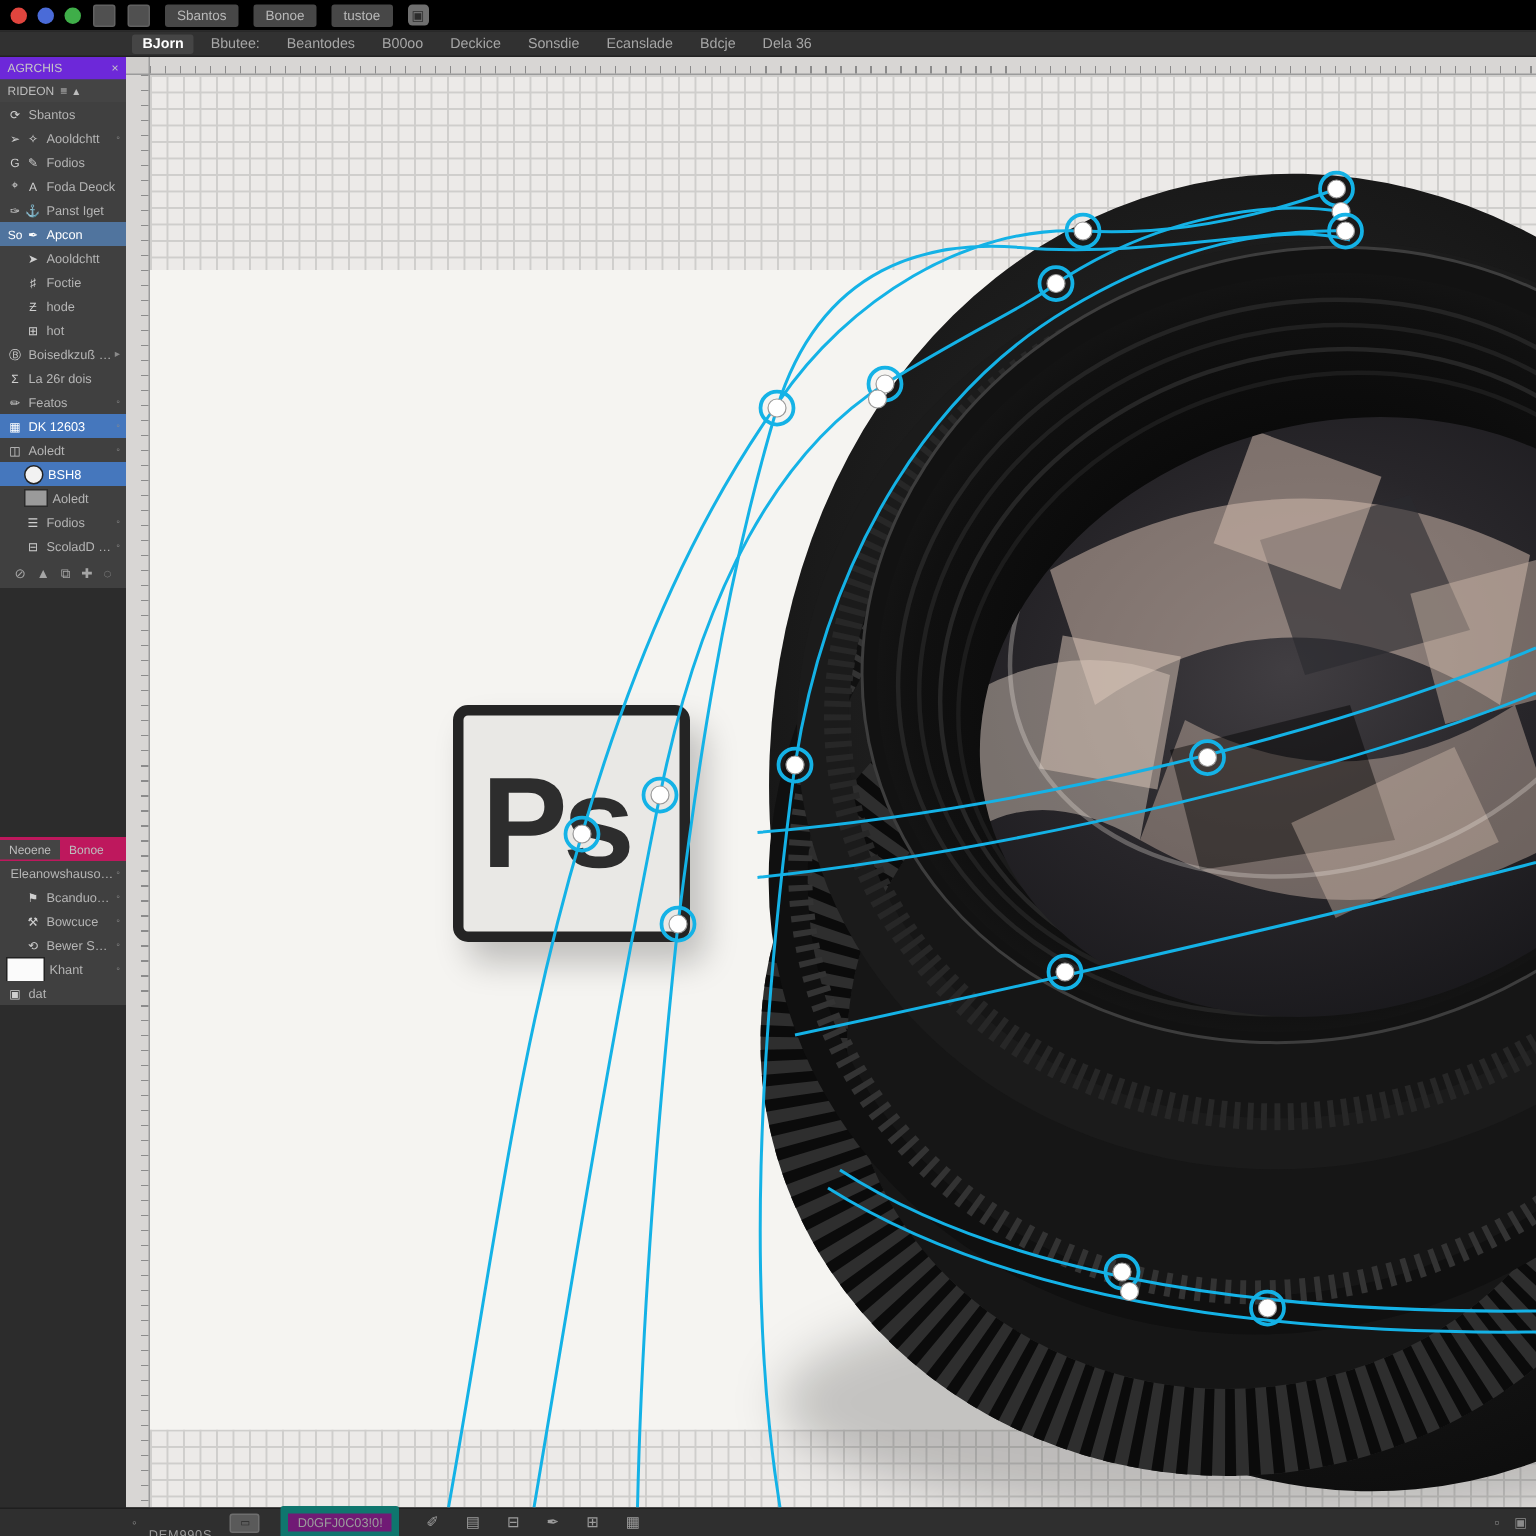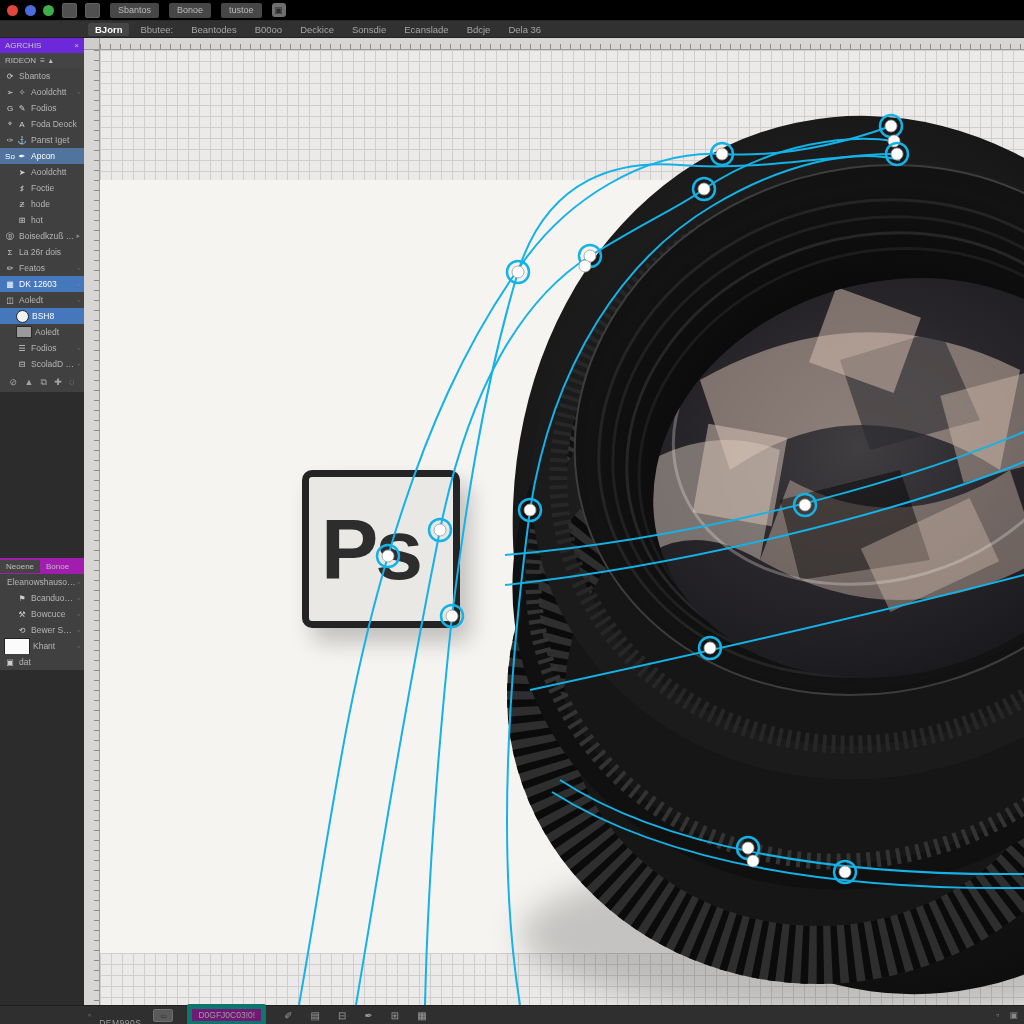--- a/index.html
+++ b/index.html
@@ -35,21 +35,21 @@
   .trow .bd{flex:none;color:#8a8a8a;font-size:7px;padding-left:2px;}
   .trow.sel{background:#50749e;color:#fff;}
   .trow.hl{background:#4577bd;color:#fff;}
   .trow.hl .ic,.trow.sel .ic,.trow.hl .ic2,.trow.sel .ic2{color:#fff;}
   .thumb-circle{width:11px;height:11px;border-radius:50%;background:#f2f2f2;flex:none;
         border:1px solid #222;}
   .thumb-square{width:14px;height:10px;background:#9a9a9a;flex:none;border:1px solid #2b2b2b;}
   .swatch{width:24px;height:15px;background:#fbfbfb;border:1px solid #222;flex:none;}
   .footicons{height:20px;display:flex;align-items:center;justify-content:space-around;
         color:#a5a5a5;font-size:9px;padding:0 6px;}
-  .lp-tabs{height:16px;display:flex;align-items:center;background:#a21caf;color:#bdbdbd;font-size:8px;}
+  .lp-tabs{height:16px;display:flex;align-items:center;background:#be185d;color:#bdbdbd;font-size:8px;}
   .lp-tabs span{padding:2px 6px;}
   .lp-tabs span:first-child{background:#444;}
   .collapse{position:absolute;left:60px;top:23px;color:#8b8b8b;font-size:8px;}
   
   .corner{position:absolute;left:84px;top:38px;width:16px;height:12px;background:#cfcdcb;
           border-right:1px solid #9b9b9b;border-bottom:1px solid #9b9b9b;box-sizing:border-box;}
   .hruler{position:absolute;left:100px;top:38px;width:924px;height:12px;background:#d8d6d4;
           border-bottom:1px solid #9b9b9b;box-sizing:border-box;}
   .hruler:after{content:"";position:absolute;left:0;bottom:0;width:100%;height:5px;
           background:repeating-linear-gradient(90deg,#8b8b8b 0 1px,transparent 1px 10px);}

